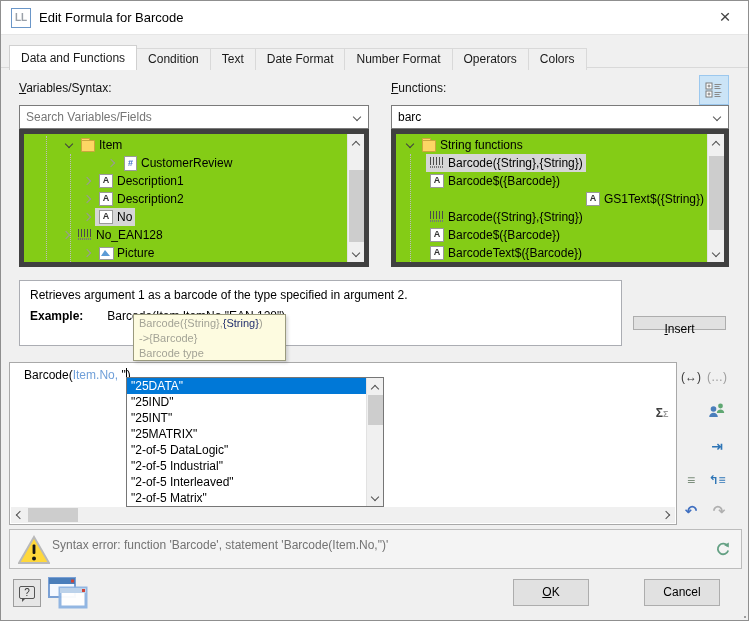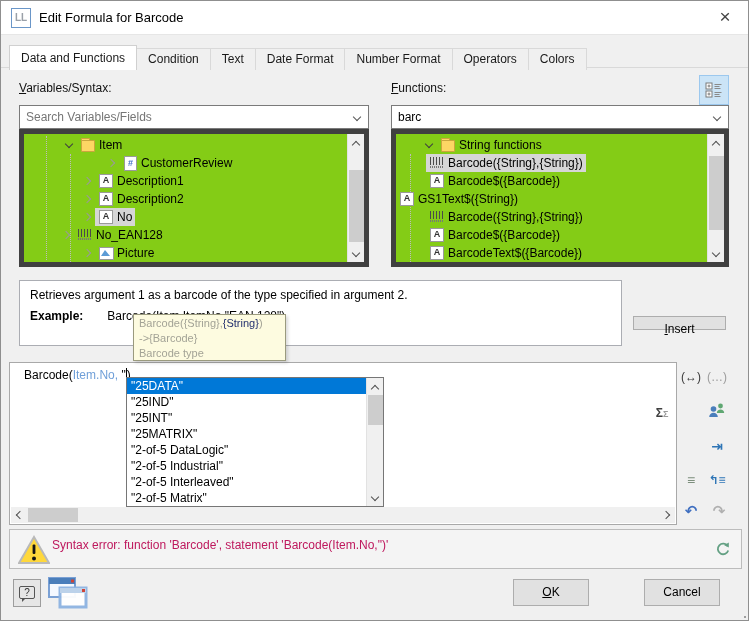--- a/index.html
+++ b/index.html
@@ -114,21 +114,21 @@
   .ico-dark{color:#3b3b3b}.ico-gray{color:#9d9d9d}
   .sumico{font-weight:bold;color:#3f3f3f}
   .sumico .sub{font-size:9px;color:#9a9a9a}
   .glyph-blue{color:#2e75b6;font-weight:bold}
   .glyph-undo{color:var(--undo_blue);font-size:15px;font-weight:bold}
   .glyph-redo{color:#b0b0b0;font-size:15px;font-weight:bold}
   .glyph-indent{color:#7d8f7d}
 
   
   .errpanel{position:absolute;left:8px;top:528px;width:733px;height:40px;background:#f4f4f4;border:1px solid #bcbcbc}
-  .errtext{position:absolute;left:42px;top:8px;color:#be185d}
+  .errtext{position:absolute;left:42px;top:8px;color:#737373}
   .warnicon{position:absolute;left:8px;top:5px}
   .refresh{position:absolute;right:10px;top:11px;width:16px;height:16px;cursor:pointer}
 
   
   .help-btn{position:absolute;left:12px;top:578px;width:28px;height:28px;background:#e6e6e6;border:1px solid #9d9d9d;cursor:pointer}
   .help-bubble{position:absolute;left:5px;top:6px;width:16px;height:13px;border:1px solid #555;border-radius:2px;font-size:10px;line-height:12px;text-align:center;color:#333}
   .help-bubble::after{content:"";position:absolute;left:2px;bottom:-4px;border-style:solid;border-width:4px 4px 0 0;border-color:#555 transparent transparent transparent}
   .winsico{position:absolute;left:46px;top:575px;cursor:pointer}
   .grip{position:absolute;right:6px;bottom:6px;width:2px;height:2px;background:transparent;box-shadow:8px 0 0 #9e9e9e,8px 4px 0 #9e9e9e,4px 4px 0 #9e9e9e,8px 8px 0 #9e9e9e,4px 8px 0 #9e9e9e,0 8px 0 #9e9e9e}
 </style>
@@ -185,24 +185,24 @@
     <div class="vsb">
       <div class="sb-btn up"></div>
       <div class="sb-thumb" style="top:36px;height:72px"></div>
       <div class="sb-btn down"></div>
     </div>
   </div>
 
   <div class="tree tree-right">
     <div class="guide" style="left:14px;top:20px;height:114px"></div>
     <div class="tbody">
-        <div class="trow" style=" margin-left: 27px;"><span class="chev down"></span><span class="rowline"><span class="ticon i-folder"></span><span class="tlabel">String functions</span></span></div>
+        <div class="trow" style="padding-left: 8px;"><span class="chev down"></span><span class="rowline"><span class="ticon i-folder"></span><span class="tlabel">String functions</span></span></div>
         <div class="trow" style="padding-left: 30px;"><span class="rowline sel"><span class="ticon i-barcode"></span><span class="tlabel">Barcode({String},{String})</span></span></div>
         <div class="trow" style="padding-left: 30px;"><span class="rowline"><span class="ticon i-text"></span><span class="tlabel">Barcode$({Barcode})</span></span></div>
-        <div class="trow" style=""><span class="rowline"><span class="ticon i-text"></span><span class="tlabel">GS1Text$({String})</span></span></div>
+        <div class="trow" style=" text-align: right;"><span class="rowline"><span class="ticon i-text"></span><span class="tlabel">GS1Text$({String})</span></span></div>
         <div class="trow" style="padding-left: 30px;"><span class="rowline"><span class="ticon i-barcode"></span><span class="tlabel">Barcode({String},{String})</span></span></div>
         <div class="trow" style="padding-left: 30px;"><span class="rowline"><span class="ticon i-text"></span><span class="tlabel">Barcode$({Barcode})</span></span></div>
         <div class="trow" style="padding-left: 30px;"><span class="rowline"><span class="ticon i-text"></span><span class="tlabel">BarcodeText$({Barcode})</span></span></div>
       </div>
     <div class="vsb">
       <div class="sb-btn up"></div>
       <div class="sb-thumb" style="top:22px;height:74px"></div>
       <div class="sb-btn down"></div>
     </div>
   </div>

